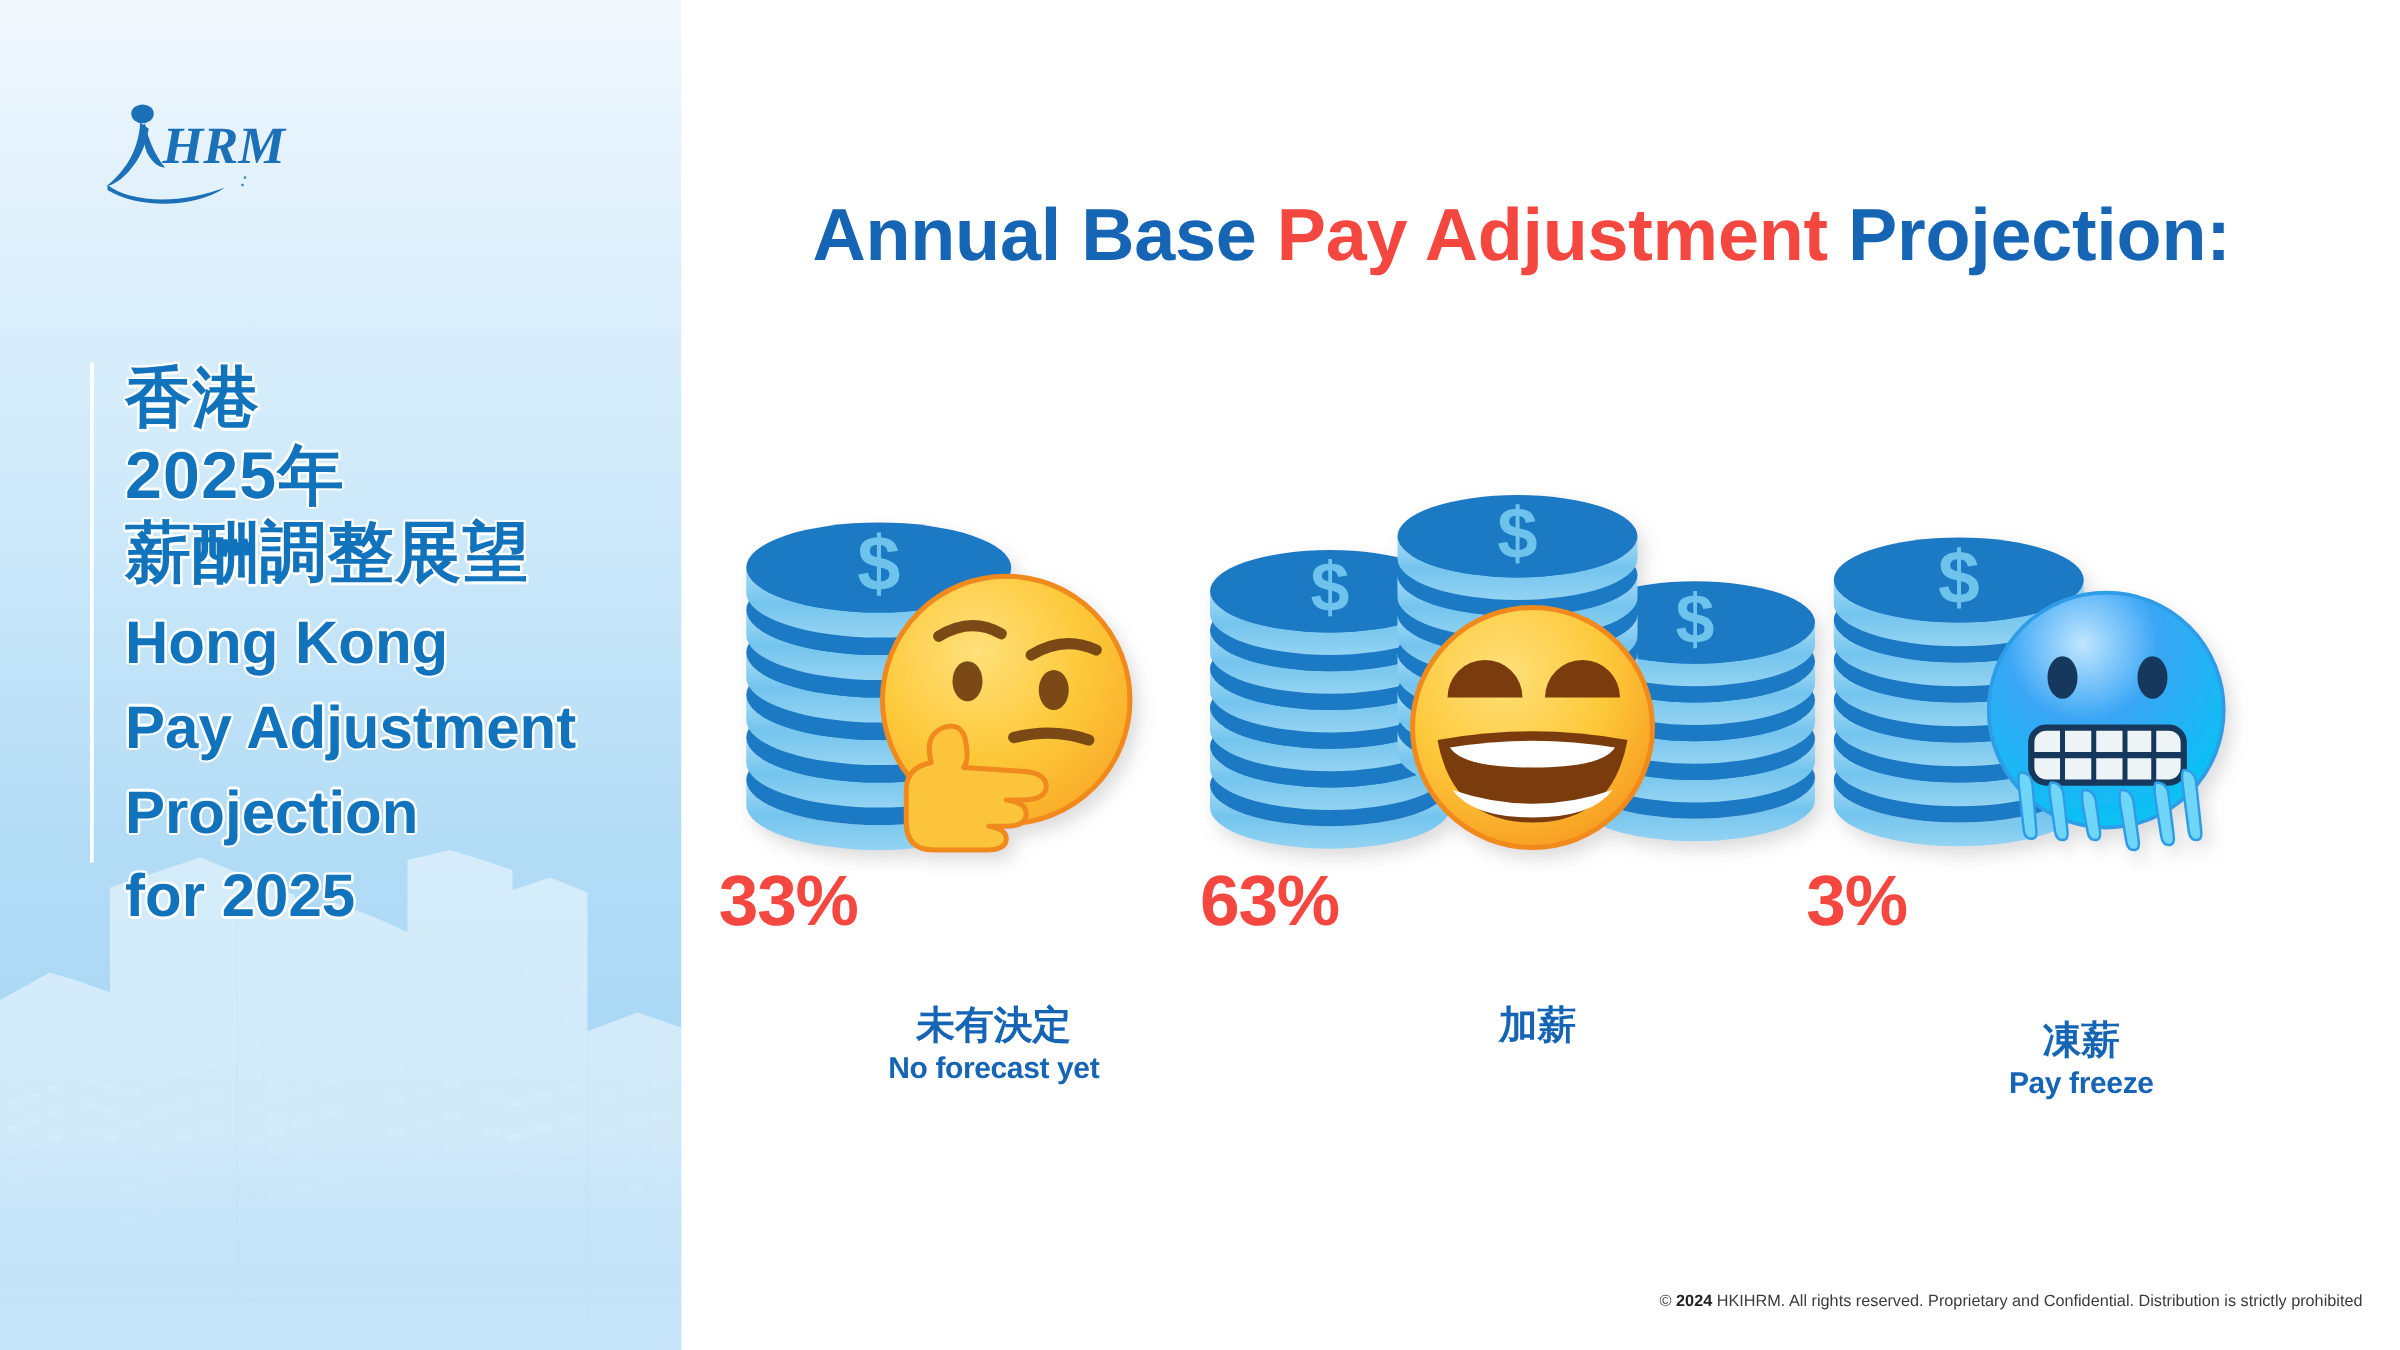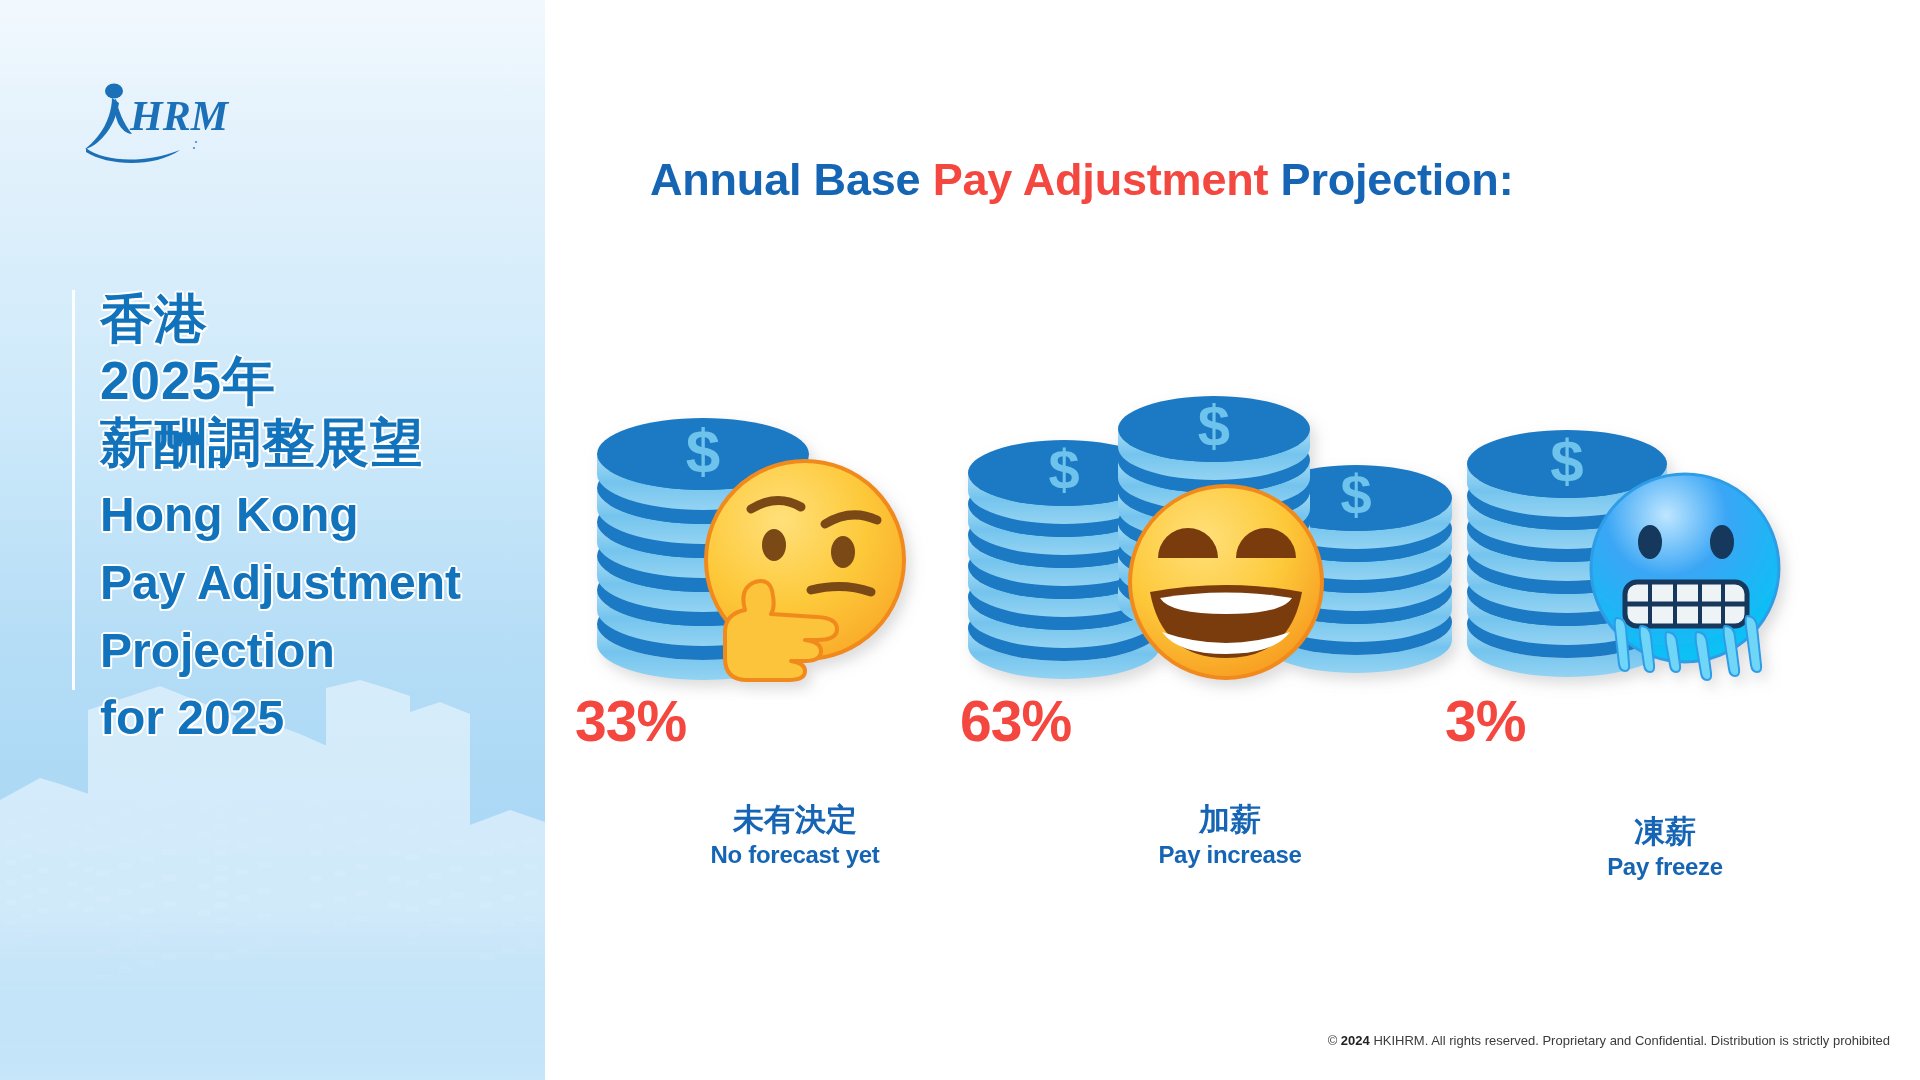--- a/index.html
+++ b/index.html
@@ -40,21 +40,21 @@
     text-shadow: 2px 0 0 #fff, -2px 0 0 #fff, 0 2px 0 #fff, 0 -2px 0 #fff,
                  1.5px 1.5px 0 #fff, -1.5px 1.5px 0 #fff, 1.5px -1.5px 0 #fff, -1.5px -1.5px 0 #fff;
     white-space:nowrap;
   }
 
   
   .main{ position:absolute; left:545px; top:0; width:1375px; height:1080px; background:#fff; }
 
   .heading{ position:absolute; left:105px; top:152px; width:1200px; }
   .heading .h-cn{ font-size:43px; font-weight:bold; line-height:1.25; letter-spacing:0px; white-space:nowrap;}
-  .heading .h-en{ font-size:45px; font-weight:bold; line-height:1.25; letter-spacing:-.2px; white-space:nowrap;}
+  .heading .h-en{ font-size:59px; font-weight:bold; line-height:1.25; letter-spacing:-.2px; white-space:nowrap;}
   .t-blue{ color:#1565b4; }
   .t-red{ color:#f4473f; }
 
   
   .groups{ position:absolute; left:0; top:370px; width:1375px; height:430px; }
   .group{ position:absolute; top:0; }
   .g1{ left:30px;  width:440px; }
   .g2{ left:415px; width:540px; }
   .g3{ left:900px; width:440px; }
   .art{ position:relative; width:100%; height:330px; }
@@ -536,21 +536,20 @@
     </div>
   </div>
 
   <div class="caps">
     <div class="cap c1">
       <div class="cn">未有決定</div>
       <div class="en">No forecast yet</div>
     </div>
     <div class="cap c2">
       <div class="cn">加薪</div>
-      <div class="en">Pay increase</div>
     </div>
     <div class="cap c3">
       <div class="cn">凍薪</div>
       <div class="en">Pay freeze</div>
     </div>
   </div>
 
   <div class="footer">
     <span>©</span>
     <b>2024</b>

